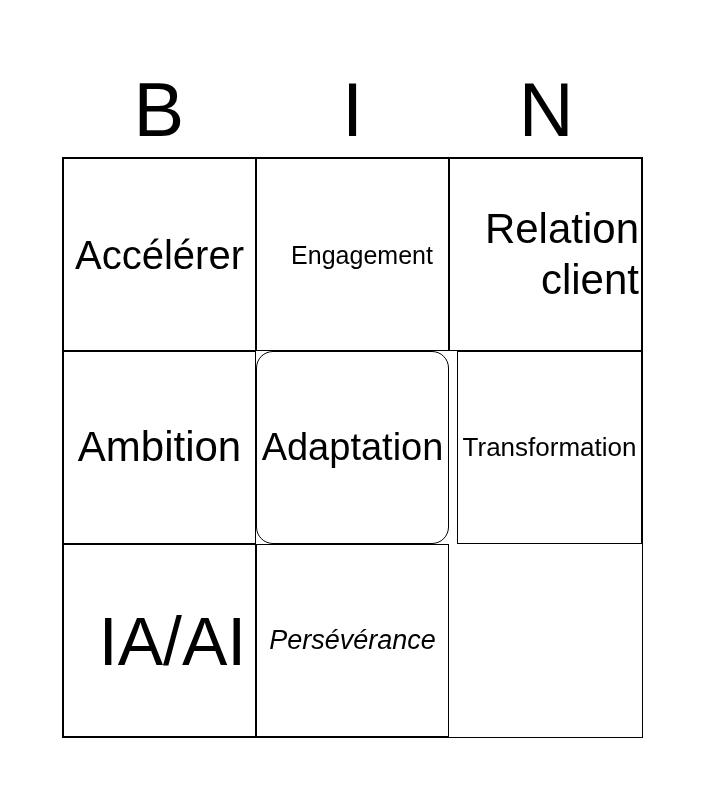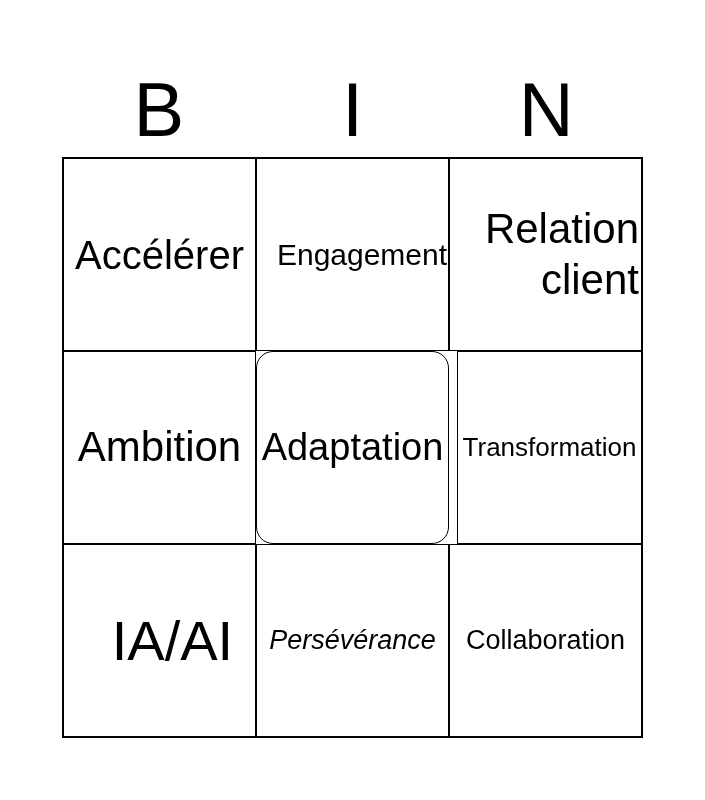--- a/index.html
+++ b/index.html
@@ -60,26 +60,26 @@
     align-items: center;
     justify-content: center;
     text-align: center;
     padding: 2px;
     line-height: 1.2;
     overflow: hidden;
     background: #ffffff;
     cursor: pointer;
   }
   .cell-0 { font-size: 40px; }
-  .cell-1 { font-size: 30px; padding-left: 21px; }
+  .cell-1 { font-size: 25px; padding-left: 21px; }
   .cell-2 { font-size: 42px; text-align: right; }
   .cell-3 { font-size: 42px; }
   .cell-4 { font-size: 38px; border-radius: 17px; }
   .cell-5 { font-size: 26px; margin-left: 8px; }
-  .cell-6 { font-size: 56px; line-height: 1; padding-left: 28px; }
+  .cell-6 { font-size: 68px; line-height: 1; padding-left: 28px; }
   .cell-7 { font-size: 27px; font-style: italic; }
   .cell-8 { font-size: 27px; }
 </style>
 </head>
 <body>
 
 <div class="card">
 
   <div class="header-row">
     <div class="header-letter">B</div>
@@ -89,16 +89,15 @@
 
   <div class="grid">
     <div class="cell cell-0">Accélérer</div>
     <div class="cell cell-1">Engagement</div>
     <div class="cell cell-2">Relation client</div>
     <div class="cell cell-3">Ambition</div>
     <div class="cell cell-4">Adaptation</div>
     <div class="cell cell-5">Transformation</div>
     <div class="cell cell-6">IA/AI</div>
     <div class="cell cell-7">Persévérance</div>
-    <div class="cell cell-8">Collaboration</div>
   </div>
 
 </div>
 
 </body></html>

